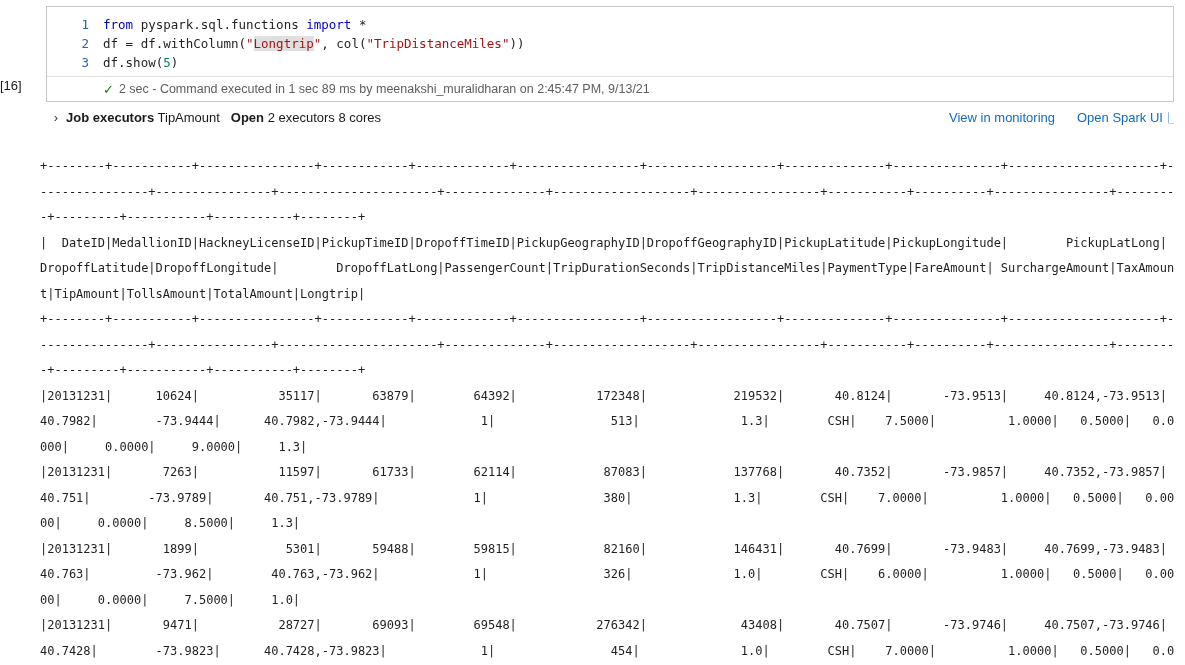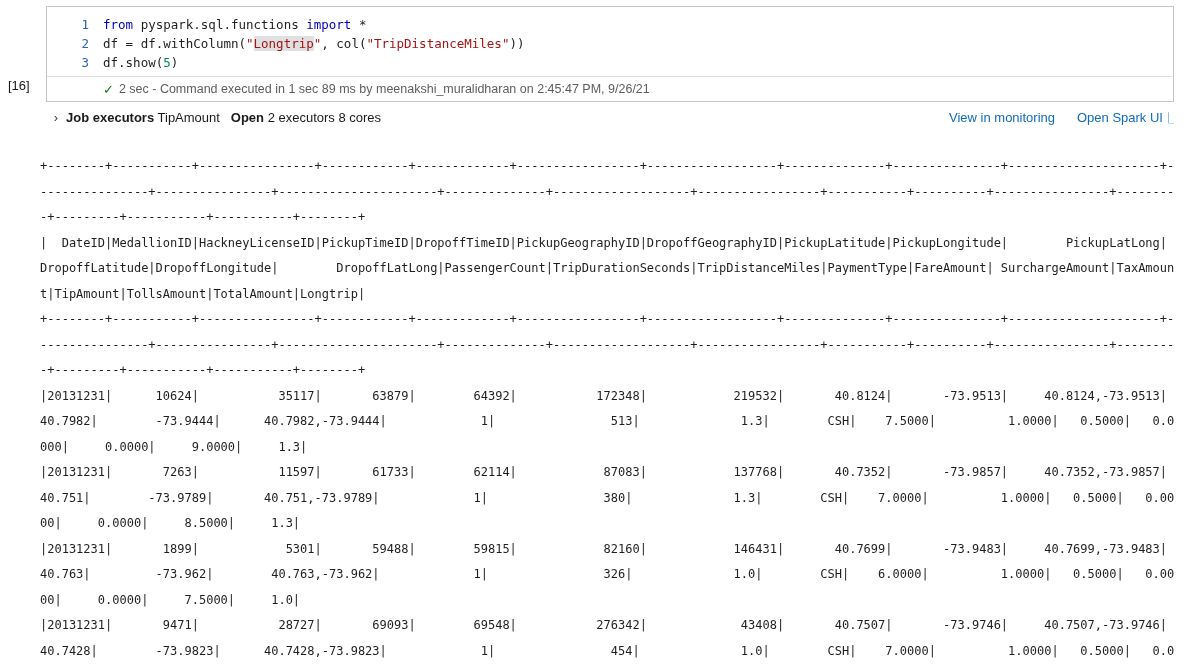--- a/index.html
+++ b/index.html
@@ -17,21 +17,20 @@
     position: absolute;
     left: 0; top: 6px;
     width: 1185px;
     display: flex;
     align-items: flex-start;
   }
   .cell-gutter {
     width: 46px;
     flex: 0 0 46px;
     text-align: left;
-    padding-left: 8px;
     padding-top: 72px;
     font-size: 13px;
     color: #1b1a19;
     font-family: "Liberation Sans", sans-serif;
   }
   .cell-box {
     flex: 1 1 auto;
     margin-right: 11px;
     border: 1px solid #c8c6c4;
     background: #ffffff;
@@ -135,21 +134,21 @@
           <span class="code-text">df = df.withColumn(<span class="str">"</span><span class="hl">Longtrip</span><span class="str">"</span>, col(<span class="str">"TripDistanceMiles"</span>))</span>
         </div>
         <div class="code-line">
           <span class="ln">3</span>
           <span class="code-text">df.show(<span class="num">5</span>)</span>
         </div>
       </div>
 
       <div class="exec-bar">
         <span class="check">✓</span>
-        <span>2 sec - Command executed in 1 sec 89 ms by meenakshi_muralidharan on 2:45:47 PM, 9/26/21</span>
+        <span>2 sec - Command executed in 1 sec 89 ms by meenakshi_muralidharan on 2:45:47 PM, 9/13/21</span>
       </div>
 
     </div>
   </div>
 
   <div class="job-strip">
     <span class="chev">›</span>
     <span class="job-text"><b>Job executors</b> <span>TipAmount</span>&nbsp;&nbsp; <b>Open</b> <span>2 executors 8 cores</span></span>
     <span class="job-spacer"></span>
     <span class="link">View in monitoring</span>

